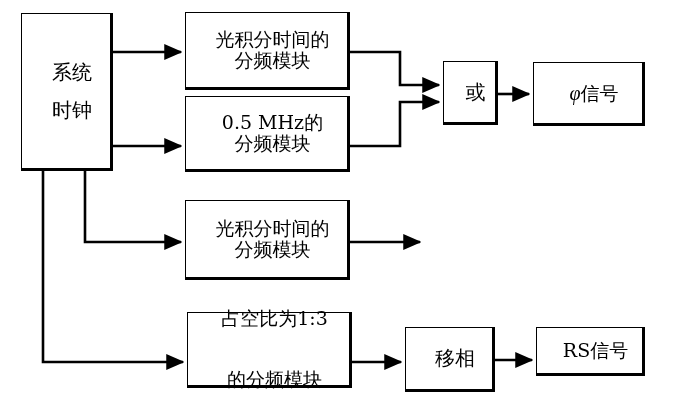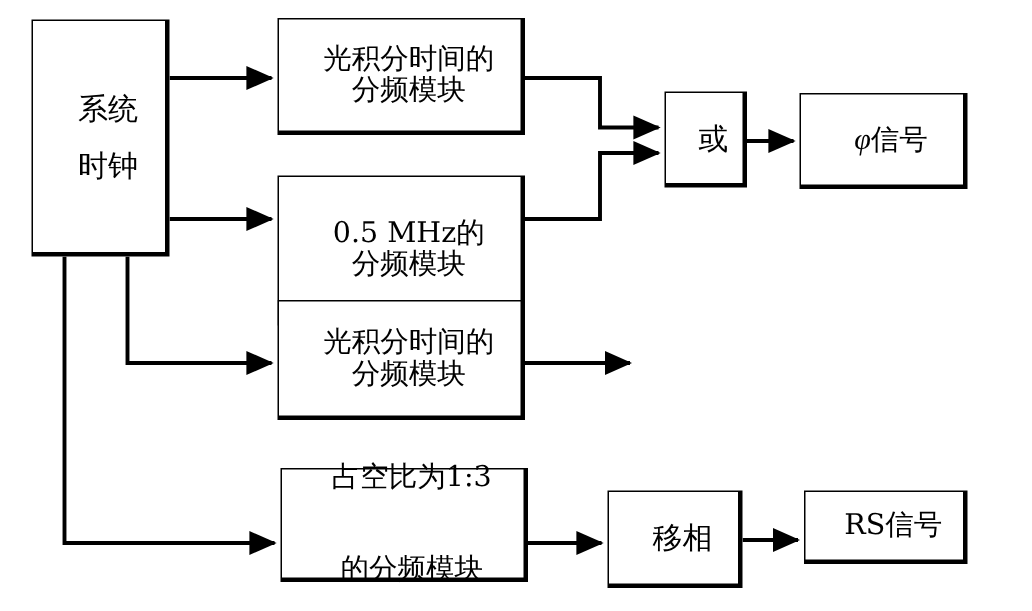--- a/index.html
+++ b/index.html
@@ -88,21 +88,21 @@
   <div class="node" style="left:21px; top:13px; width:92px; height:158px;gap:16px;">
     <span class="ln f-cjk s20">系统</span>
     <span class="ln f-cjk s20">时钟</span>
   </div>
 
   <div class="node" style="left:185px; top:12px; width:165px; height:78px;">
     <span class="ln f-cjk s19">光积分时间的</span>
     <span class="ln f-cjk s19">分频模块</span>
   </div>
 
-  <div class="node" style="left:185px; top:117px; width:165px; height:100px;">
+  <div class="node" style="left:185px; top:96px; width:165px; height:76px;">
     <span class="ln f-cjk s19">0.5 MHz的</span>
     <span class="ln f-cjk s19">分频模块</span>
   </div>
 
   <div class="node" style="left:443px; top:61px; width:55px; height:64px;">
     <span class="ln f-cjk s20">或</span>
   </div>
 
   <div class="node" style="left:533px; top:62px; width:112px; height:64px;">
     <span class="ln">

